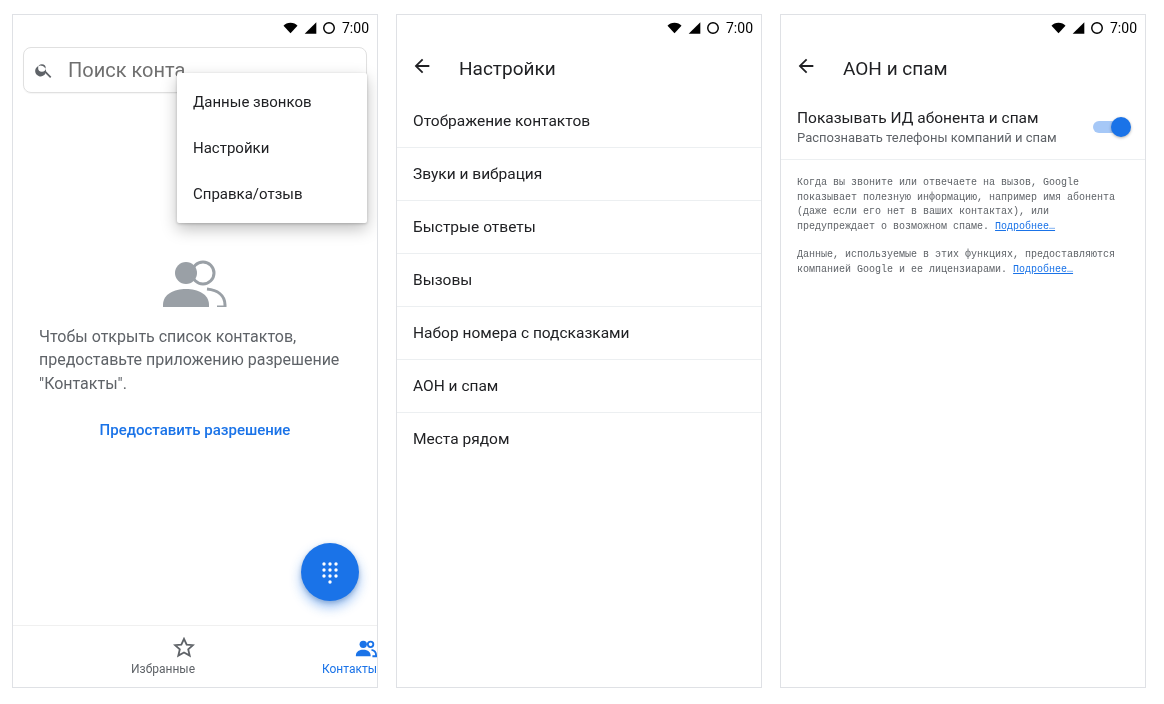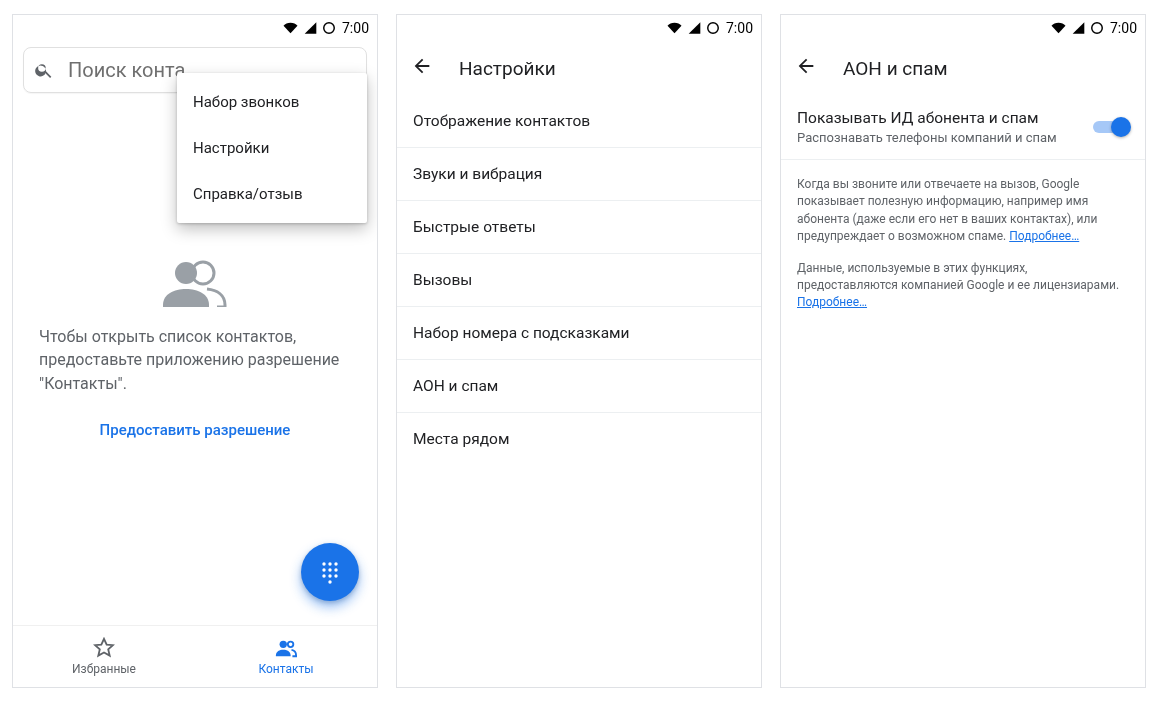--- a/index.html
+++ b/index.html
@@ -121,21 +121,21 @@
   
   .bottom-nav {
     height: 62px;
     border-top: 1px solid #f0f0f0;
     display: flex;
   }
   .nav-item {
     flex: 1;
     display: flex;
     flex-direction: column;
-    align-items: center;
+    align-items: flex-end;
     justify-content: center;
     gap: 3px;
     font-size: 12px;
     color: #5f6368;
     cursor: pointer;
   }
   .nav-item.active { color: #1a73e8; }
   
   .app-bar {
     height: 54px;
@@ -198,23 +198,24 @@
   .switch .thumb {
     position: absolute;
     right: -2px; top: 0;
     width: 20px; height: 20px;
     border-radius: 50%;
     background: #1a73e8;
     box-shadow: 0 1px 3px rgba(0,0,0,0.3);
   }
   .info-block {
     padding: 16px 16px;
-    font-size: 12px;
+    font-size: 10px;
     line-height: 1.45;
     color: #5f6368;
+    font-family: Liberation Mono, monospace;
   }
   .info-block a { color: #1a73e8; text-decoration: underline; cursor: pointer; }
   .info-para { margin-bottom: 14px; }
 </style>
 </head>
 <body>
 
 <div class="stage">
 
   <div class="phone">
@@ -232,21 +233,21 @@
     </div>
 
     <div class="search-bar">
       <svg width="20" height="20" viewBox="0 0 24 24">
           <path fill="#5f6368" d="M15.5 14h-.8l-.3-.3A6.5 6.5 0 1 0 14 15.5l.3.3v.8l5 5 1.5-1.5-5-5zm-6 0A4.5 4.5 0 1 1 14 9.5 4.5 4.5 0 0 1 9.5 14z"></path>
         </svg>
       <span class="placeholder">Поиск конта</span>
     </div>
 
     <div class="menu">
-      <div class="menu-item">Набор звонков</div>
+      <div class="menu-item">Данные звонков</div>
       <div class="menu-item">Настройки</div>
       <div class="menu-item">Справка/отзыв</div>
     </div>
 
     <div class="empty-state">
       <svg width="72" height="48" viewBox="0 0 72 48">
         <circle cx="27" cy="14" r="11" fill="#9aa0a6"></circle>
         <path d="M4 46c0-11 11-16 23-16s23 5 23 16v2H4z" fill="#9aa0a6"></path>
         <circle cx="44" cy="14" r="11" fill="none" stroke="#9aa0a6" stroke-width="3"></circle>
         <path d="M48 30c10 1 18 6 18 16v2h-8" fill="none" stroke="#9aa0a6" stroke-width="3"></path>

